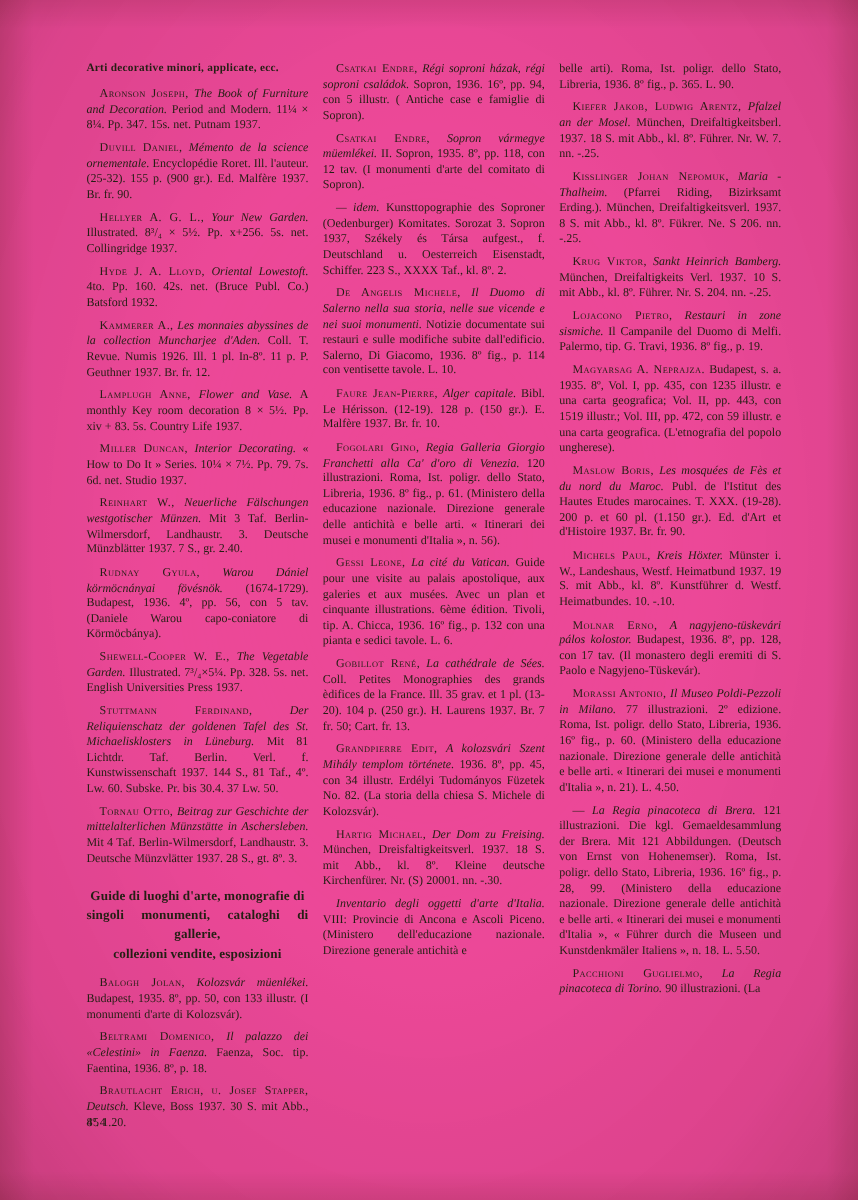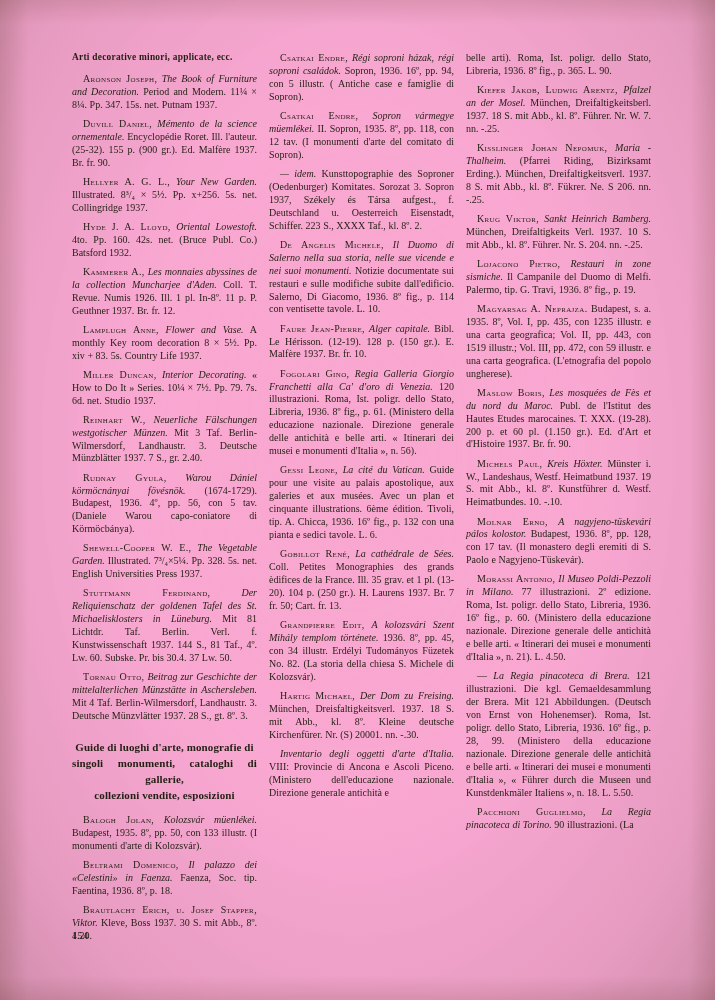--- a/index.html
+++ b/index.html
@@ -4,21 +4,21 @@
 <style>
   html, body {
     margin: 0;
     padding: 0;
     background: #b9b39c;
   }
   .page {
     position: relative;
     width: 715px;
     height: 1000px;
-    background: #f9a8d4;
+    background: #ec4899;
     overflow: hidden;
     font-family: "Liberation Serif", "DejaVu Serif", serif;
     color: #241f14;
   }
   
   .page::before {
     content: "";
     position: absolute;
     inset: 0;
     pointer-events: none;
@@ -186,21 +186,21 @@
         <span class="it">Kolozsvár müenlékei.</span>
         <span>Budapest, 1935. 8º, pp. 50, con 133 illustr. (I monumenti d'arte di Kolozsvár).</span>
       </p>
       <p class="entry">
         <span class="sc">Beltrami Domenico,</span>
         <span class="it">Il palazzo dei «Celestini» in Faenza.</span>
         <span>Faenza, Soc. tip. Faentina, 1936. 8º, p. 18.</span>
       </p>
       <p class="entry">
         <span class="sc">Brautlacht Erich, u. Josef Stapper,</span>
-        <span class="it">Viktor.</span>
+        <span class="it">Deutsch.</span>
         <span>Kleve, Boss 1937. 30 S. mit Abb., 8º. 1.20.</span>
       </p>
     </div>
 
     <div class="col">
       <p class="entry">
         <span class="sc">Csatkai Endre,</span>
         <span class="it">Régi soproni házak, régi soproni családok.</span>
         <span>Sopron, 1936. 16º, pp. 94, con 5 illustr. ( Antiche case e famiglie di Sopron).</span>
       </p>

